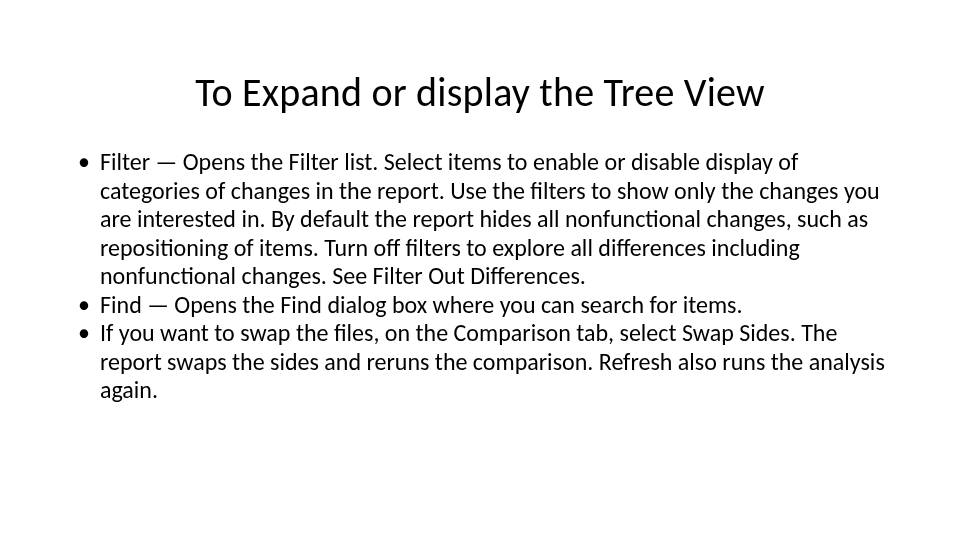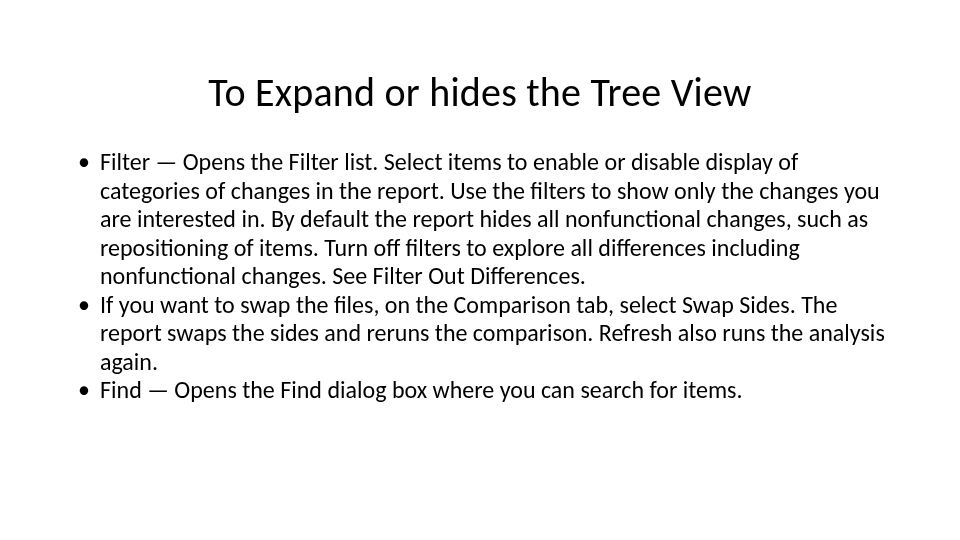--- a/index.html
+++ b/index.html
@@ -55,28 +55,28 @@
     font-size: 24px;
     line-height: 1.19;
   }
   .b { font-weight: 400; margin-top: 32px; }
   .i { }
 </style>
 </head>
 <body>
 
 <div class="slide">
-  <div class="title">To Expand or hides the Tree View</div>
+  <div class="title">To Expand or display the Tree View</div>
 
   <div class="body">
     <ul class="bullets">
       <li>
         <span class="b">Filter</span><span> — Opens the Filter list. Select items to enable or disable display of categories of changes in the report. Use the filters to show only the changes you are interested in. By default the report hides all nonfunctional changes, such as repositioning of items. Turn off filters to explore </span><span class="i">all</span><span> differences including nonfunctional changes. See Filter Out Differences.</span>
       </li>
       <li>
-        <span>If you want to swap the files, on the </span><span class="b">Comparison</span><span> tab, select </span><span class="b">Swap Sides</span><span>. The report swaps the sides and reruns the comparison. </span><span class="b">Refresh</span><span> also runs the analysis again.</span>
+        <span class="b">Find</span><span> — Opens the Find dialog box where you can search for items.</span>
       </li>
       <li>
-        <span class="b">Find</span><span> — Opens the Find dialog box where you can search for items.</span>
+        <span>If you want to swap the files, on the </span><span class="b">Comparison</span><span> tab, select </span><span class="b">Swap Sides</span><span>. The report swaps the sides and reruns the comparison. </span><span class="b">Refresh</span><span> also runs the analysis again.</span>
       </li>
     </ul>
   </div>
 </div>
 
 </body></html>

